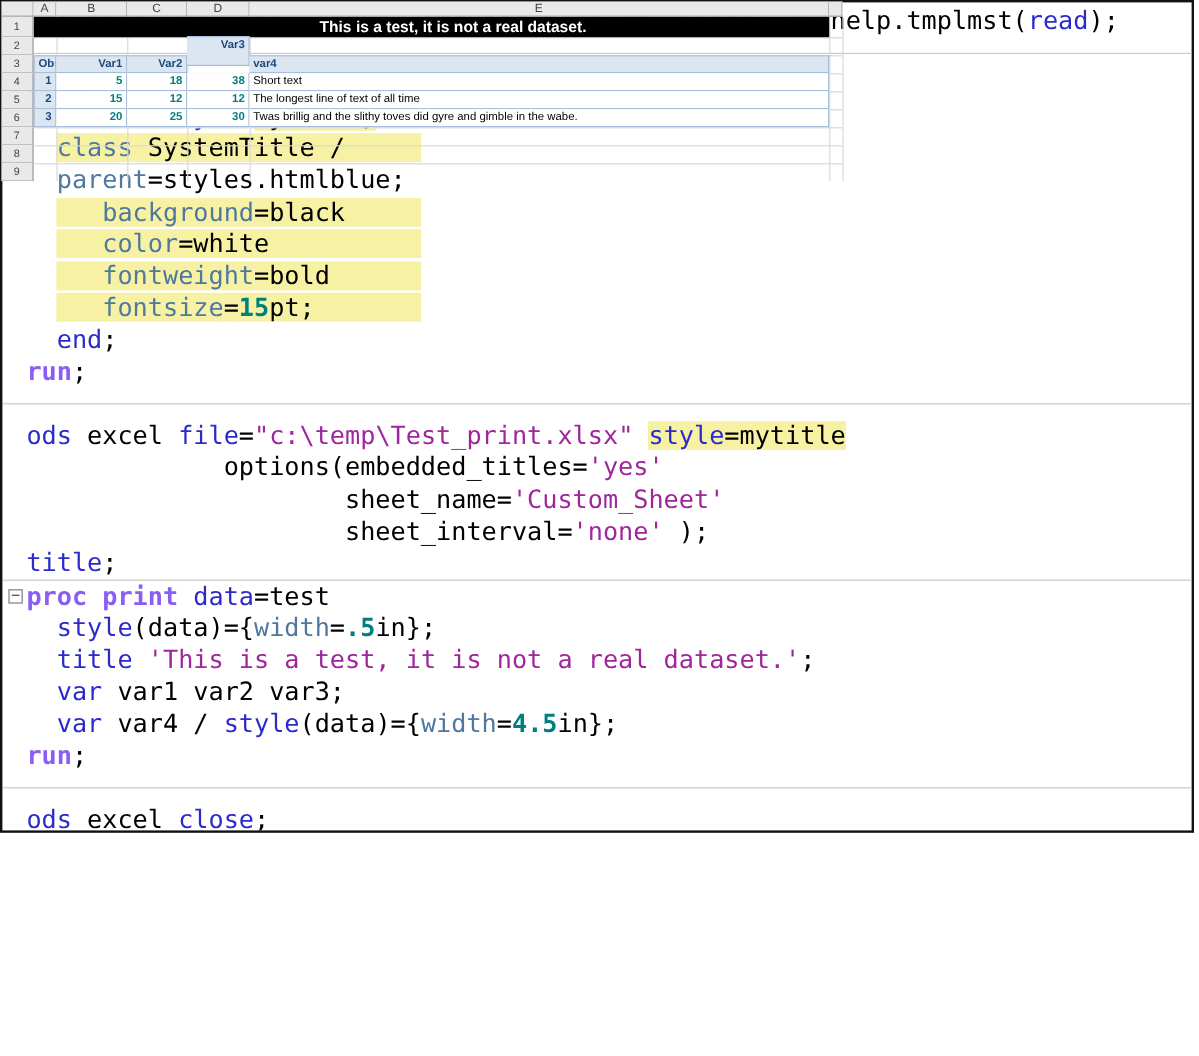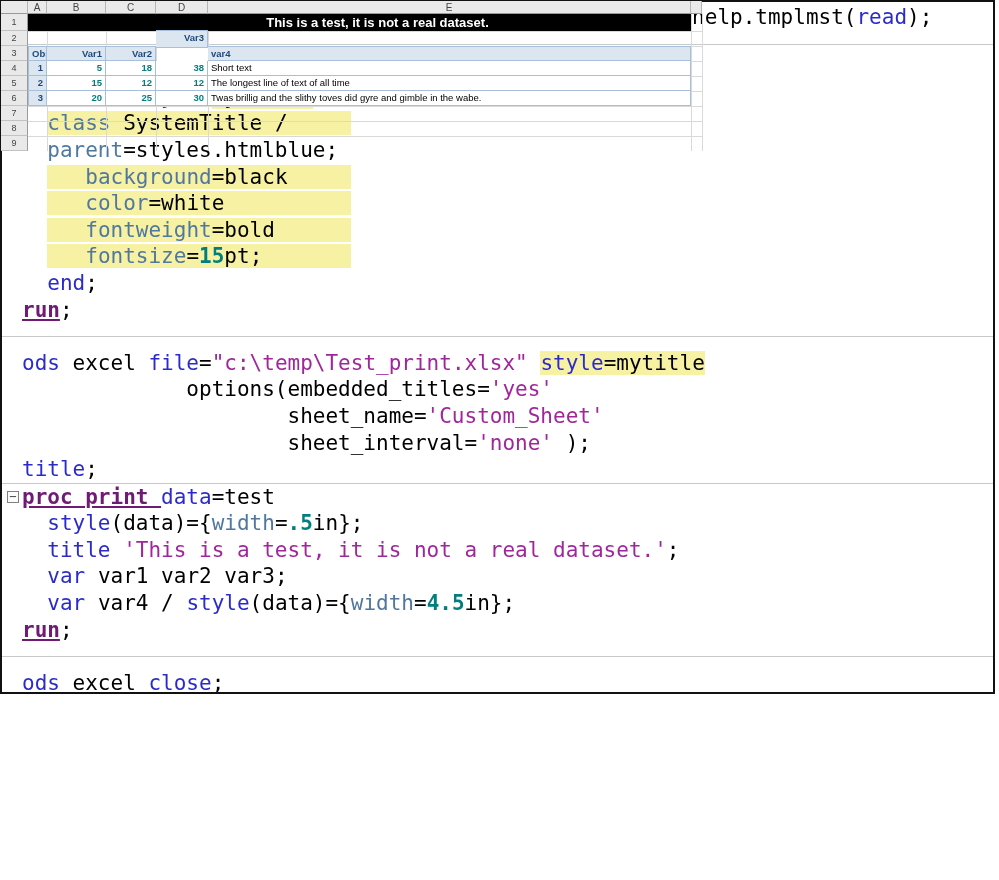--- a/index.html
+++ b/index.html
@@ -24,21 +24,21 @@
 
   
   .editor{position:absolute;left:0;top:180;width:995px;height:694px;border:2px solid #111;background:#fff;overflow:hidden;padding-top:2px;}
   .crow{position:relative;height:26.6px;line-height:26.6px;padding-left:20px;white-space:pre;
         font-family:"DejaVu Sans Mono",monospace;font-size:21px;color:#000;}
   .sepline{position:absolute;left:0;right:0;top:13px;height:0;border-top:1px solid #c9c9c9;}
   .slimsep{height:0;border-top:1px solid #c9c9c9;}
   .collapse{position:absolute;left:5px;top:7px;width:12px;height:12px;border:1px solid #808080;background:#fcfcfc;
             font:10px/10px "DejaVu Sans",sans-serif;text-align:center;color:#222;}
   .kw{color:#2b2bcc;}
-  .proc{color:#701a75;font-weight:bold;text-decoration:underline;}
+  .proc{color:#8b5cf6;font-weight:bold;}
   .attr{color:#50789f;}
   .str{color:#a0269c;}
   .num{color:#007f7f;font-weight:bold;}
   .plain{color:#000;}
   .hl{background:#f6f1a3;}
 </style>
 </head>
 <body>
 
 <div class="sheet" id="sheet">
@@ -70,21 +70,21 @@
     <div class="rhead" style="top: 45px; height: 15px; line-height: 15px;">3</div>
     <div class="rhead" style="top: 60px; height: 15px; line-height: 15px;">4</div>
     <div class="rhead" style="top: 75px; height: 15px; line-height: 15px;">5</div>
     <div class="rhead" style="top: 90px; height: 15px; line-height: 15px;">6</div>
     <div class="rhead" style="top: 105px; height: 15px; line-height: 15px;">7</div>
     <div class="rhead" style="top: 120px; height: 15px; line-height: 15px;">8</div>
     <div class="rhead" style="top: 135px; height: 15px; line-height: 15px;">9</div>
     <div class="cell hd bl num" style="left: 27px; top: 45px; width: 19px; height: 15px;">Obs</div>
     <div class="cell hd num" style="left: 46px; top: 45px; width: 59px; height: 15px;">Var1</div>
     <div class="cell hd num" style="left: 105px; top: 45px; width: 50px; height: 15px;">Var2</div>
-    <div class="cell hd num" style="left: 155px; top: 29px; width: 52px; height: 18px; text-align: right;">Var3</div>
+    <div class="cell hd num" style="left: 155px; top: 29px; width: 52px; height: 25px; text-align: right;">Var3</div>
     <div class="cell hd txt" style="left: 207px; top: 45px; width: 483px; height: 15px;">var4</div>
     <div class="cell obs num bl" style="left: 27px; top: 60px; width: 19px; height: 15px;">1</div>
     <div class="cell num" style="left: 46px; top: 60px; width: 59px; height: 15px;">5</div>
     <div class="cell num" style="left: 105px; top: 60px; width: 50px; height: 15px;">18</div>
     <div class="cell num" style="left: 155px; top: 60px; width: 52px; height: 15px;">38</div>
     <div class="cell txt" style="left: 207px; top: 60px; width: 483px; height: 15px;">Short text</div>
     <div class="cell obs num bl" style="left: 27px; top: 75px; width: 19px; height: 15px;">2</div>
     <div class="cell num" style="left: 46px; top: 75px; width: 59px; height: 15px;">15</div>
     <div class="cell num" style="left: 105px; top: 75px; width: 50px; height: 15px;">12</div>
     <div class="cell num" style="left: 155px; top: 75px; width: 52px; height: 15px;">12</div>

